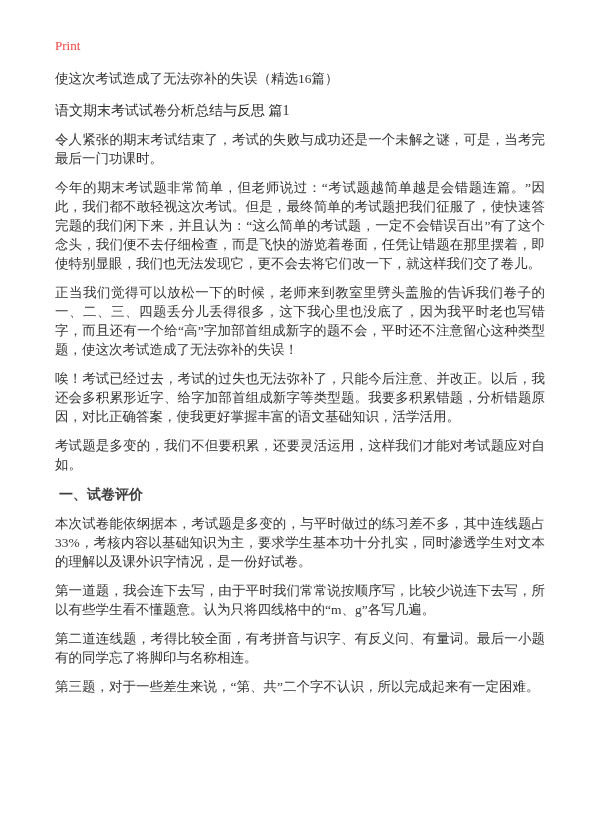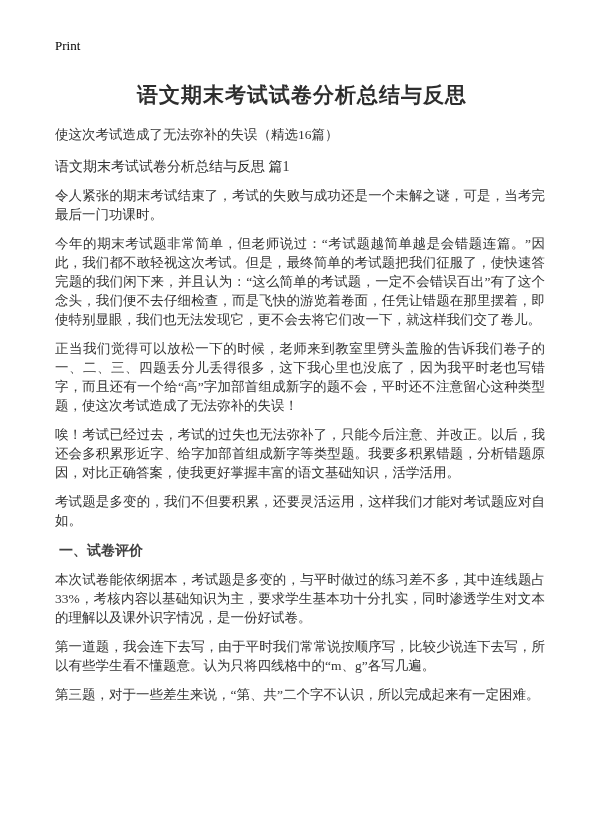--- a/index.html
+++ b/index.html
@@ -18,21 +18,21 @@
     box-sizing: border-box;
     width: 600px;
     height: 828px;
     padding: 36px 51px 0 55px;
     background: #ffffff;
   }
   .print-link {
     display: inline-block;
     font-size: 13px;
     line-height: 15px;
-    color: #000000;
+    color: #ef4444;
     text-decoration: none;
     cursor: pointer;
   }
   .doc-title {
     font-size: 21px;
     line-height: 29px;
     font-weight: 700;
     text-align: center;
     color: #2e2e2e;
     margin: 27px 0 0 0;
@@ -66,33 +66,33 @@
     margin: 11px 0 0 4px;
   }
 </style>
 </head>
 <body>
 
 <div class="page">
 
   <a class="print-link">Print</a>
 
-  <h1 class="doc-title">语文期末考试试卷分析总结与反思</h1>
 
   <p class="subtitle">使这次考试造成了无法弥补的失误（精选16篇）</p>
 
   <h2 class="article-heading">语文期末考试试卷分析总结与反思 篇1</h2>
 
   <p class="body-para">令人紧张的期末考试结束了，考试的失败与成功还是一个未解之谜，可是，当考完最后一门功课时。</p>
   <p class="body-para">今年的期末考试题非常简单，但老师说过：“考试题越简单越是会错题连篇。”因此，我们都不敢轻视这次考试。但是，最终简单的考试题把我们征服了，使快速答完题的我们闲下来，并且认为：“这么简单的考试题，一定不会错误百出”有了这个念头，我们便不去仔细检查，而是飞快的游览着卷面，任凭让错题在那里摆着，即使特别显眼，我们也无法发现它，更不会去将它们改一下，就这样我们交了卷儿。</p>
   <p class="body-para">正当我们觉得可以放松一下的时候，老师来到教室里劈头盖脸的告诉我们卷子的一、二、三、四题丢分儿丢得很多，这下我心里也没底了，因为我平时老也写错字，而且还有一个给“高”字加部首组成新字的题不会，平时还不注意留心这种类型题，使这次考试造成了无法弥补的失误！</p>
   <p class="body-para">唉！考试已经过去，考试的过失也无法弥补了，只能今后注意、并改正。以后，我还会多积累形近字、给字加部首组成新字等类型题。我要多积累错题，分析错题原因，对比正确答案，使我更好掌握丰富的语文基础知识，活学活用。</p>
   <p class="body-para">考试题是多变的，我们不但要积累，还要灵活运用，这样我们才能对考试题应对自如。</p>
 
   <h3 class="section-heading">一、试卷评价</h3>
 
   <p class="body-para">本次试卷能依纲据本，考试题是多变的，与平时做过的练习差不多，其中连线题占33%，考核内容以基础知识为主，要求学生基本功十分扎实，同时渗透学生对文本的理解以及课外识字情况，是一份好试卷。</p>
 
 
   <p class="body-para">第一道题，我会连下去写，由于平时我们常常说按顺序写，比较少说连下去写，所以有些学生看不懂题意。认为只将四线格中的“m、g”各写几遍。</p>
+  <p class="body-para">第二道连线题，考得比较全面，有考拼音与识字、有反义问、有量词。最后一小题有的同学忘了将脚印与名称相连。</p>
   <p class="body-para">第三题，对于一些差生来说，“第、共”二个字不认识，所以完成起来有一定困难。</p>
 
 </div>
 
 </body></html>

